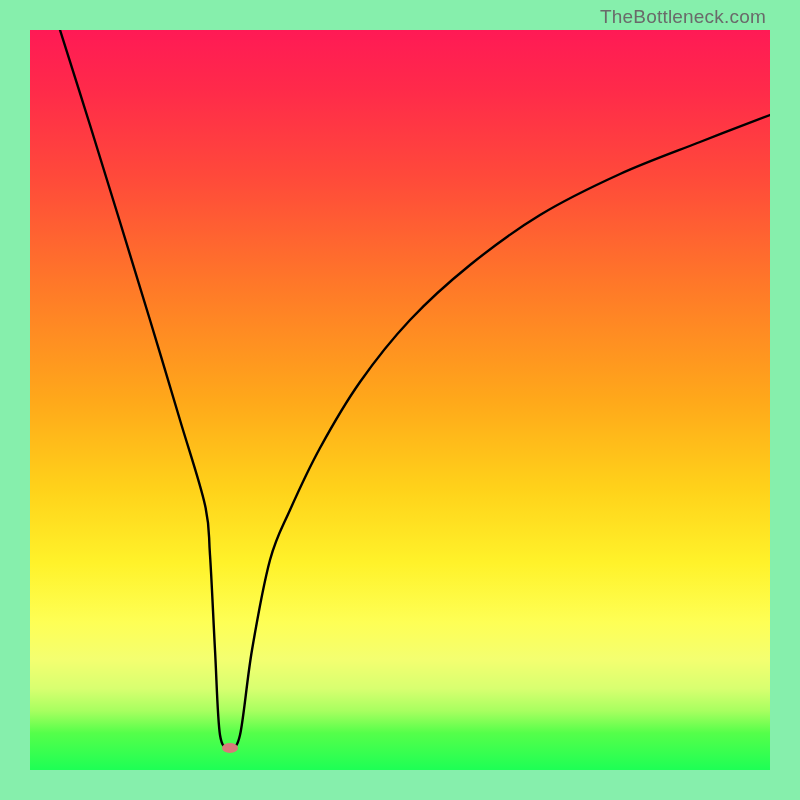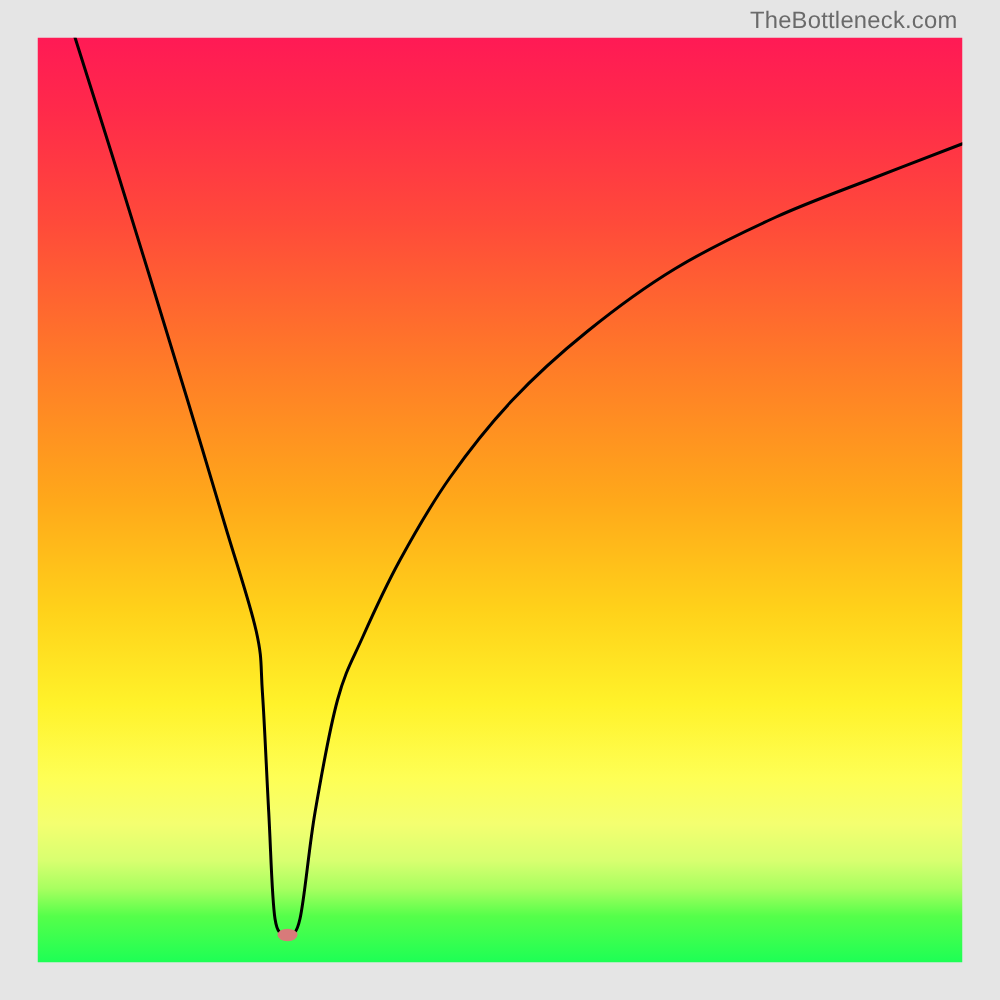--- a/index.html
+++ b/index.html
@@ -7,21 +7,21 @@
     padding: 0;
     width: 800px;
     height: 800px;
     background: #000;
     font-family: Arial, Helvetica, sans-serif;
   }
   .frame {
     position: relative;
     width: 800px;
     height: 800px;
-    background: #e5e5e5;
+    background: #86efac;
   }
   .plot-area {
     position: absolute;
     left: 30px;
     top: 30px;
     width: 740px;
     height: 740px;
     overflow: hidden;
   }
   .gradient-bg {

